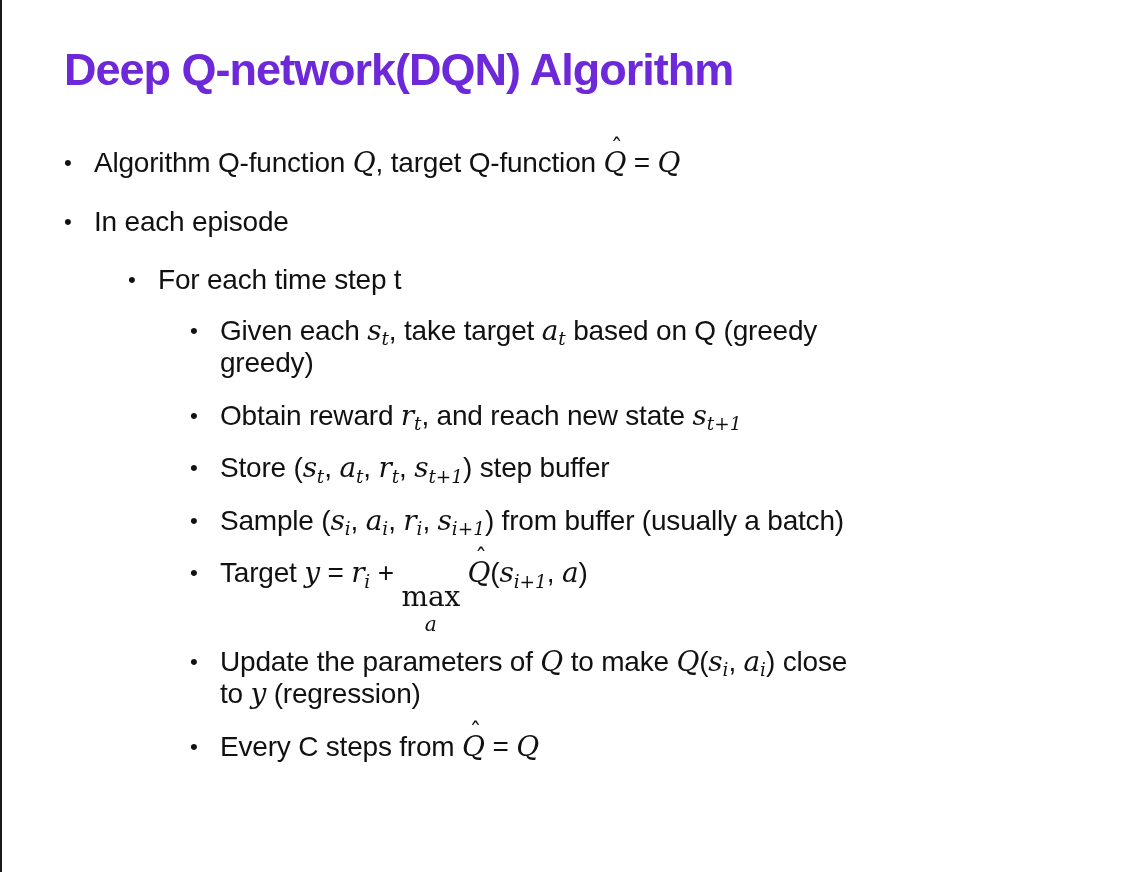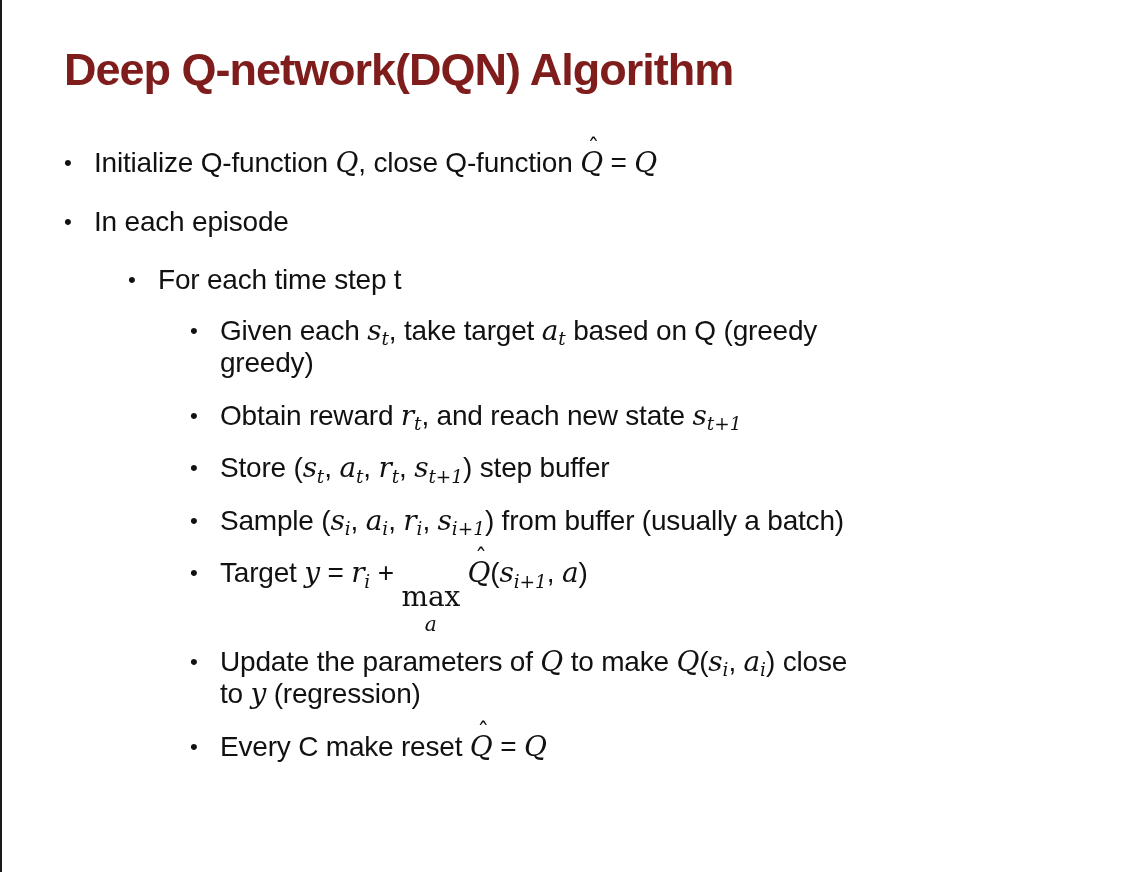--- a/index.html
+++ b/index.html
@@ -13,21 +13,21 @@
     overflow:hidden;
     font-family:"Liberation Sans","DejaVu Sans",sans-serif;
     color:#111111;
   }
   .title {
     font-size:45px;
     font-weight:bold;
     letter-spacing:-1px;
     line-height:1.05;
     margin:0 0 54px 0;
-    color:#7f1d1d;
+    color:#6d28d9;
   }
   .bullets { font-size:28px; letter-spacing:-0.2px; width:1005px; }
   .item { display:flex; align-items:flex-start; line-height:1.16; }
   .lvl1 { margin-left:0;     margin-bottom:26px; }
   .lvl2 { margin-left:64px;  margin-bottom:18px; }
   .lvl3 { margin-left:126px; margin-bottom:20px; }
   .lvl3.has-max { margin-bottom:12px; }
   .marker { flex:0 0 30px; font-size:0.8em; padding-top:3px; }
   .content { flex:1 1 auto; }
   
@@ -50,21 +50,21 @@
   .mmax .arg { font-size:0.72em; margin-top:3px; }
 </style>
 </head>
 <body>
 
 <div class="slide">
   <h1 class="title">Deep Q-network(DQN) Algorithm</h1>
   <div class="bullets" id="bullets">
       <div class="item lvl1">
         <span class="marker">•</span>
-        <div class="content"><span class="t">Initialize Q-function </span><span class="mi">Q</span><span class="t">, close Q-function </span><span class="mhat"><span class="base">Q</span><span class="acc">ˆ</span></span><span class="t"> = </span><span class="mi">Q</span></div>
+        <div class="content"><span class="t">Algorithm Q-function </span><span class="mi">Q</span><span class="t">, target Q-function </span><span class="mhat"><span class="base">Q</span><span class="acc">ˆ</span></span><span class="t"> = </span><span class="mi">Q</span></div>
       </div>
       <div class="item lvl1">
         <span class="marker">•</span>
         <div class="content"><span class="t">In each episode</span></div>
       </div>
       <div class="item lvl2">
         <span class="marker">•</span>
         <div class="content"><span class="t">For each time step t</span></div>
       </div>
       <div class="item lvl3">
@@ -89,16 +89,16 @@
             <span class="fn">max</span>
             <span class="arg">a</span>
           </span><span class="t"> </span><span class="mhat"><span class="base">Q</span><span class="acc">ˆ</span></span><span class="t">(</span><span class="mi">s</span><span class="msub">i+1</span><span class="t">, </span><span class="mi">a</span><span class="t">)</span></div>
       </div>
       <div class="item lvl3">
         <span class="marker">•</span>
         <div class="content"><span class="t">Update the parameters of </span><span class="mi">Q</span><span class="t"> to make </span><span class="mi">Q</span><span class="t">(</span><span class="mi">s</span><span class="msub">i</span><span class="t">, </span><span class="mi">a</span><span class="msub">i</span><span class="t">) close</span><br><span class="t">to </span><span class="mi">y</span><span class="t"> (regression)</span></div>
       </div>
       <div class="item lvl3">
         <span class="marker">•</span>
-        <div class="content"><span class="t">Every C make reset </span><span class="mhat"><span class="base">Q</span><span class="acc">ˆ</span></span><span class="t"> = </span><span class="mi">Q</span></div>
+        <div class="content"><span class="t">Every C steps from </span><span class="mhat"><span class="base">Q</span><span class="acc">ˆ</span></span><span class="t"> = </span><span class="mi">Q</span></div>
       </div>
     </div>
 </div>
 
 </body></html>

